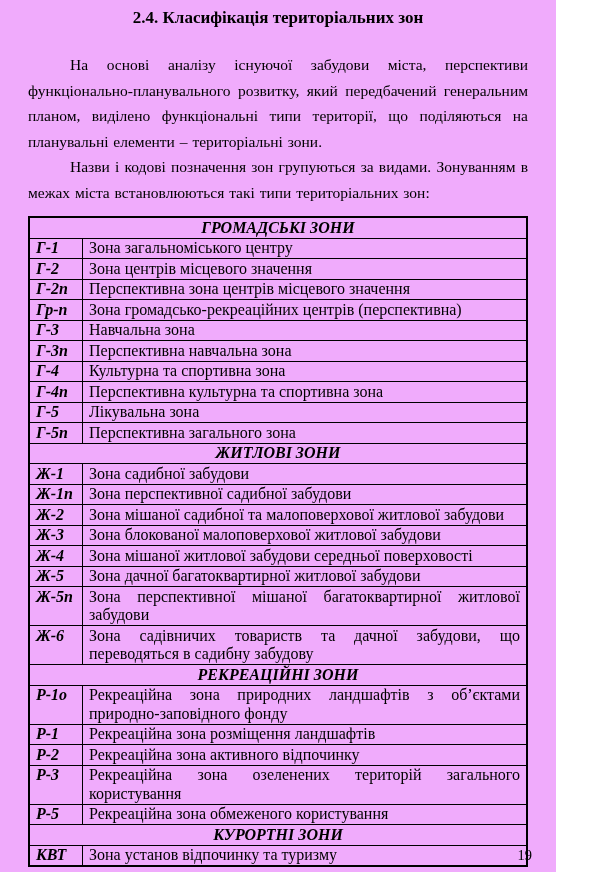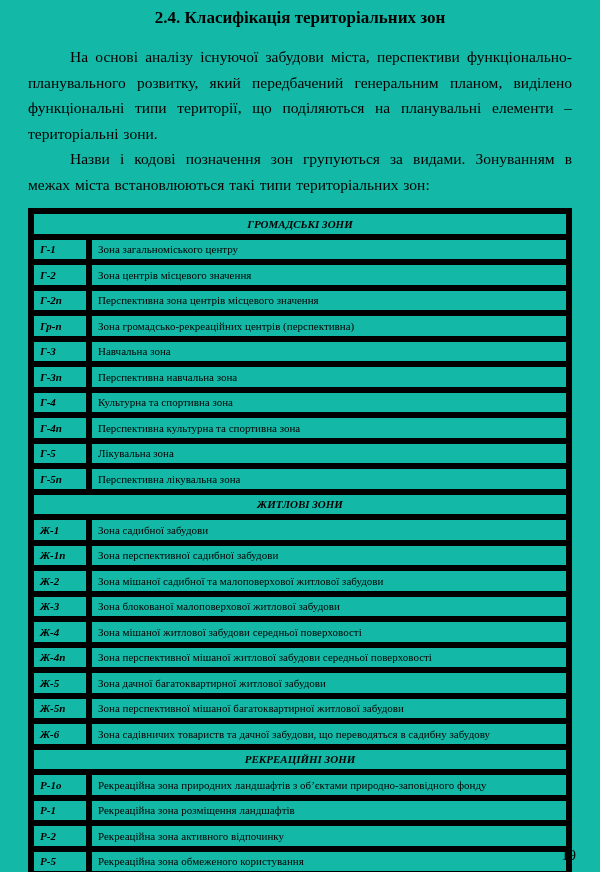--- a/index.html
+++ b/index.html
@@ -2,55 +2,55 @@
 <html><head>
 <meta charset="utf-8">
 <style>
   html, body {
     margin: 0;
     padding: 0;
     background: #ffffff;
   }
   .page {
     position: relative;
-    width: 600px;
+    width: 556px;
     height: 872px;
     box-sizing: border-box;
     padding: 6px 28px 0 28px;
-    background: #14b8a6;
+    background: #f0abfc;
     color: #000000;
     font-family: "Liberation Serif", serif;
     overflow: hidden;
   }
   .title {
     font-size: 17px;
     font-weight: bold;
     text-align: center;
     margin: 2px 0 0 0;
   }
   .para {
     font-size: 15.5px;
     line-height: 25.5px;
     text-align: justify;
     text-indent: 42px;
     margin: 0;
     word-spacing: 1px;
   }
   .para.first {
-    margin-top: 16px;
+    margin-top: 24px;
   }
   table.zones {
     width: 100%;
     border-collapse: collapse;
     margin-top: 11px;
     border: 2px solid #000;
   }
   table.zones td {
-    border: 6px solid #000000;
-    font-size: 11px;
+    border: 1px solid #000000;
+    font-size: 16px;
     line-height: 18.5px;
     padding: 0.5px 6px;
     vertical-align: top;
   }
   td.code {
     width: 40px;
     font-weight: bold;
     font-style: italic;
     white-space: nowrap;
     margin-top: 36px;
@@ -118,21 +118,21 @@
         <tr>
           <td class="code">Г-4п</td>
           <td class="desc">Перспективна культурна та спортивна зона</td>
         </tr>
         <tr>
           <td class="code">Г-5</td>
           <td class="desc">Лікувальна зона</td>
         </tr>
         <tr>
           <td class="code">Г-5п</td>
-          <td class="desc">Перспективна лікувальна зона</td>
+          <td class="desc">Перспективна загального зона</td>
         </tr>
         <tr>
           <td colspan="2" class="section-header">ЖИТЛОВІ ЗОНИ</td>
         </tr>
         <tr>
           <td class="code">Ж-1</td>
           <td class="desc">Зона садибної забудови</td>
         </tr>
         <tr>
           <td class="code">Ж-1п</td>
@@ -144,24 +144,20 @@
         </tr>
         <tr>
           <td class="code">Ж-3</td>
           <td class="desc">Зона блокованої малоповерхової житлової забудови</td>
         </tr>
         <tr>
           <td class="code">Ж-4</td>
           <td class="desc">Зона мішаної житлової забудови середньої поверховості</td>
         </tr>
         <tr>
-          <td class="code">Ж-4п</td>
-          <td class="desc">Зона перспективної мішаної житлової забудови середньої поверховості</td>
-        </tr>
-        <tr>
           <td class="code">Ж-5</td>
           <td class="desc">Зона дачної багатоквартирної житлової забудови</td>
         </tr>
         <tr>
           <td class="code">Ж-5п</td>
           <td class="desc">Зона перспективної мішаної багатоквартирної житлової забудови</td>
         </tr>
         <tr>
           <td class="code">Ж-6</td>
           <td class="desc">Зона садівничих товариств та дачної забудови, що переводяться в садибну забудову</td>
@@ -175,20 +171,24 @@
         </tr>
         <tr>
           <td class="code">Р-1</td>
           <td class="desc">Рекреаційна зона розміщення ландшафтів</td>
         </tr>
         <tr>
           <td class="code">Р-2</td>
           <td class="desc">Рекреаційна зона активного відпочинку</td>
         </tr>
         <tr>
+          <td class="code">Р-3</td>
+          <td class="desc">Рекреаційна зона озеленених територій загального користування</td>
+        </tr>
+        <tr>
           <td class="code">Р-5</td>
           <td class="desc">Рекреаційна зона обмеженого користування</td>
         </tr>
         <tr>
           <td colspan="2" class="section-header">КУРОРТНІ ЗОНИ</td>
         </tr>
         <tr>
           <td class="code">КВТ</td>
           <td class="desc">Зона установ відпочинку та туризму</td>
         </tr>

